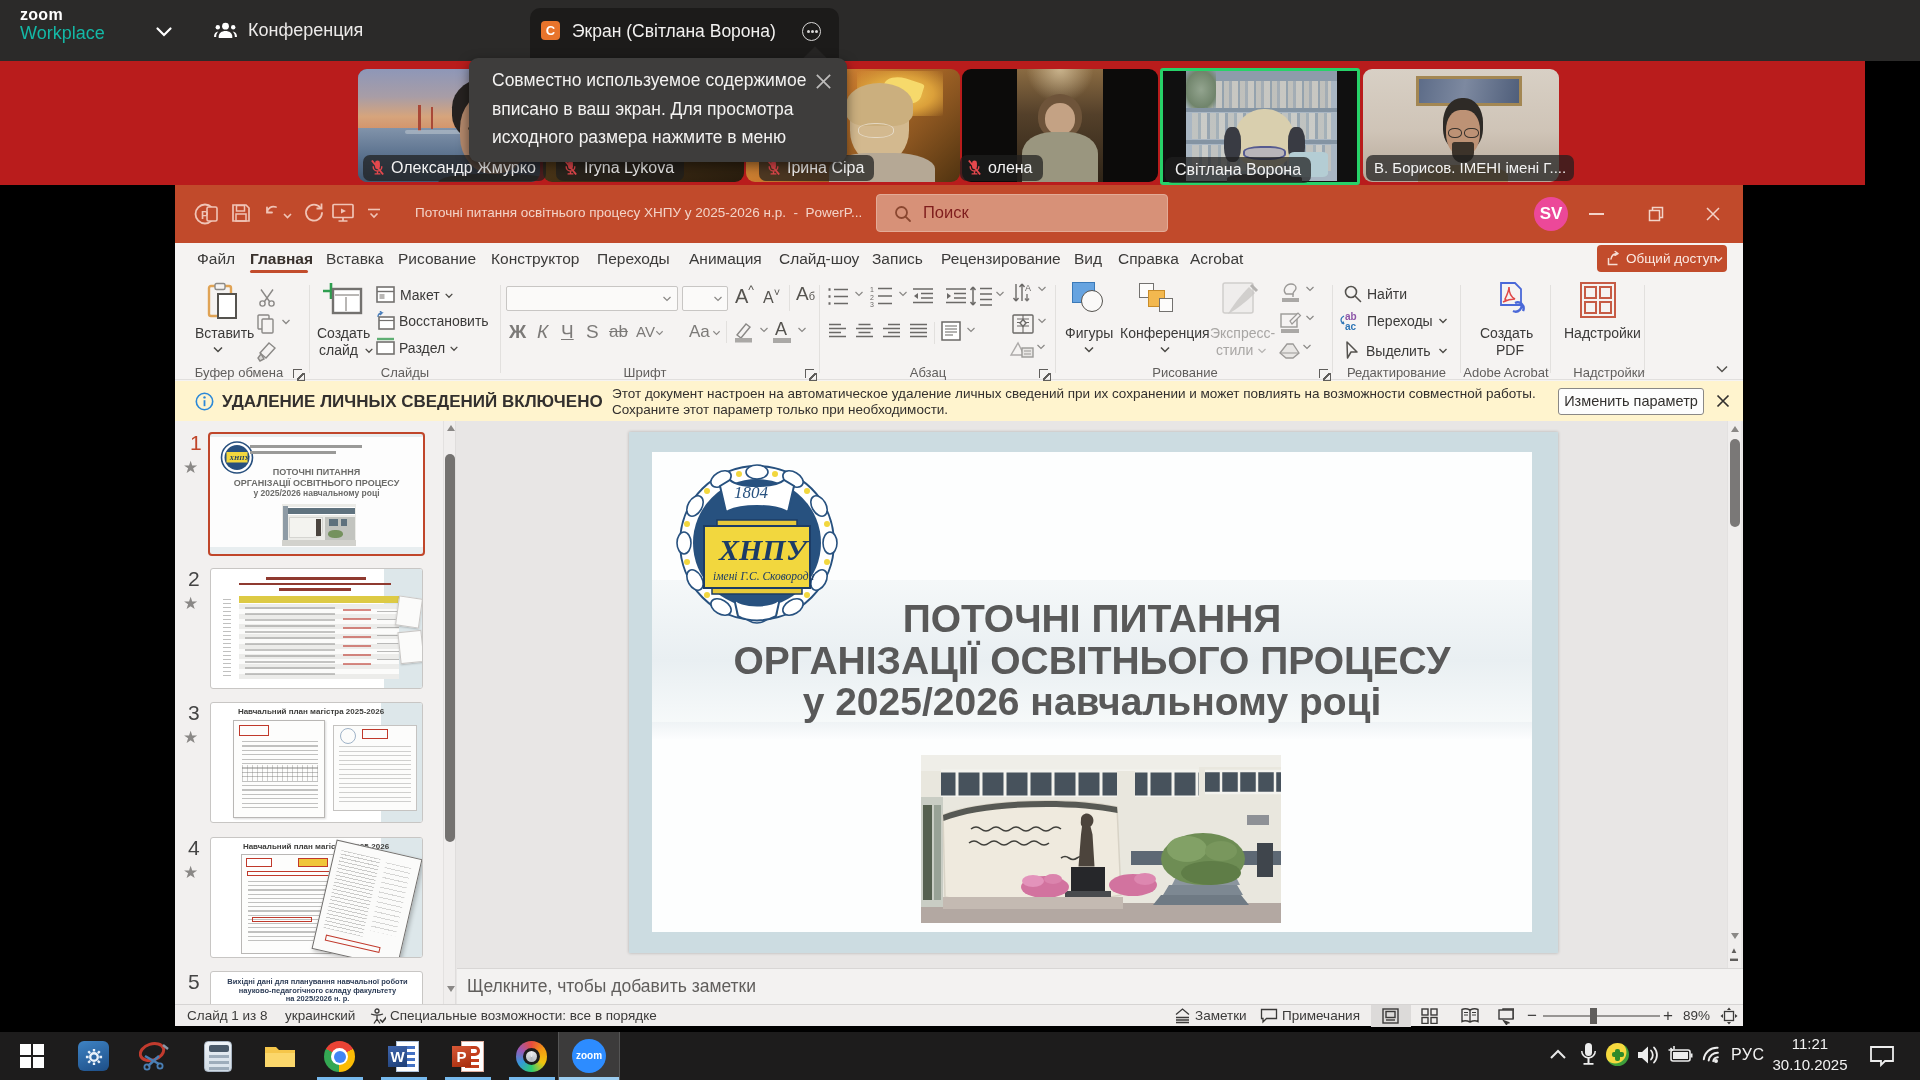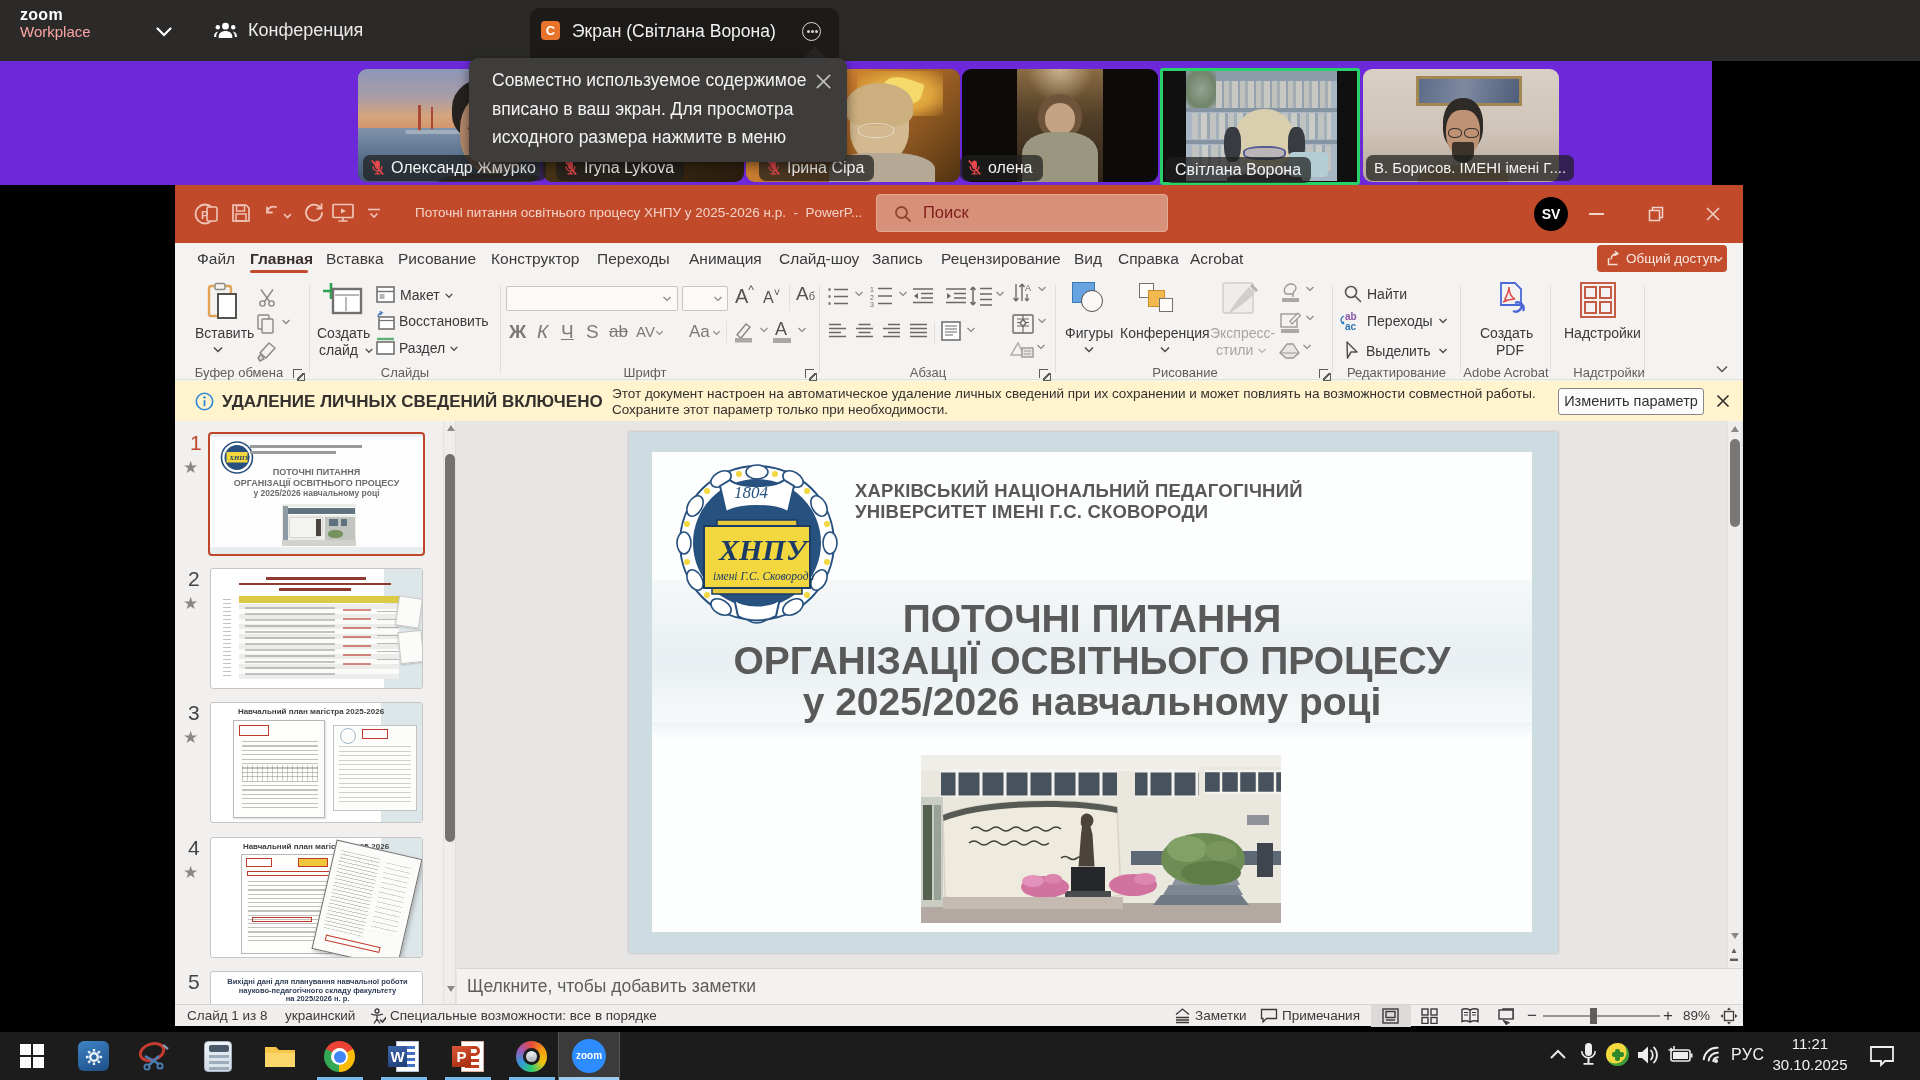--- a/index.html
+++ b/index.html
@@ -15,21 +15,21 @@
   .launcher:before { content:""; position:absolute; left:0; top:0; width:8px; height:8px; border-left:1.5px solid #605e5c; border-top:1.5px solid #605e5c; }
   .launcher:after { content:""; position:absolute; left:4px; top:4px; width:7px; height:7px; border-right:1.5px solid #605e5c; border-bottom:1.5px solid #605e5c; background:linear-gradient(135deg,transparent 40%,#605e5c 40%,#605e5c 60%,transparent 60%); }
   .vdiv { position:absolute; top:8px; width:1px; height:88px; background:#e2e0de; }
 </style>
 </head>
 <body>
 <div class="abs" style="left:0;top:0;width:1920px;height:1080px;background:#000;">
 
   <div class="abs" id="zoombar" style="left:0;top:0;width:1920px;height:61px;background:#2b2a29;">
     <div class="abs" style="left:20px;top:6px;color:#fff;font-size:16px;font-weight:bold;letter-spacing:.3px;">zoom</div>
-    <div class="abs" style="left:20px;top:23px;color:#fca5a5;font-size:15px;">Workplace</div>
+    <div class="abs" style="left:20px;top:23px;color:#14b8a6;font-size:18px;">Workplace</div>
     <svg class="abs" style="left:155px;top:26px;" width="18" height="12" viewBox="0 0 18 12">
         <path d="M2.5 2.5 L9 9 L15.5 2.5" stroke="#fff" stroke-width="2.2" fill="none" stroke-linecap="round"></path>
       </svg>
     <svg class="abs" style="left:213px;top:19px;" width="25" height="24" viewBox="0 0 24 24" fill="#fff">
       <circle cx="12" cy="7.2" r="3.4"></circle>
         <path d="M5.2 17.5c0-3.4 3-5.5 6.8-5.5s6.8 2.1 6.8 5.5v1.4H5.2z"></path>
       <circle cx="4.3" cy="8.2" r="2.2"></circle>
         <path d="M.6 16.8c.3-2.5 1.9-4 4.3-4.2-1.4 1.3-2.2 2.9-2.2 4.5v1H.6z"></path>
       <circle cx="19.7" cy="8.2" r="2.2"></circle>
         <path d="M23.4 16.8c-.3-2.5-1.9-4-4.3-4.2 1.4 1.3 2.2 2.9 2.2 4.5v1h2.1z"></path>
@@ -37,21 +37,21 @@
     <div class="abs" style="left:248px;top:20px;color:#eceae9;font-size:18px;">Конференция</div>
     <div class="abs" style="left:530px;top:8px;width:309px;height:53px;background:#1c1b1a;border-radius:10px 10px 0 0;"></div>
     <div class="abs" style="left:541px;top:21px;width:19px;height:19px;background:#e8742c;border-radius:4px;color:#fff;font-size:13px;font-weight:bold;text-align:center;line-height:19px;">C</div>
     <div class="abs" style="left:572px;top:21px;color:#f2f1f0;font-size:17.5px;">Экран (Світлана Ворона)</div>
     <div class="abs" style="left:802px;top:22px;width:19px;height:19px;border:1.5px solid #d8d7d6;border-radius:50%;"></div>
     <div class="abs" style="left:807px;top:30px;width:3px;height:3px;background:#d8d7d6;border-radius:50%;"></div>
     <div class="abs" style="left:811px;top:30px;width:3px;height:3px;background:#d8d7d6;border-radius:50%;"></div>
     <div class="abs" style="left:815px;top:30px;width:3px;height:3px;background:#d8d7d6;border-radius:50%;"></div>
   </div>
 
-  <div class="abs" id="strip" style="left:0;top:61px;width:1712px;height:124px;background:#6d28d9;">
+  <div class="abs" id="strip" style="left:0;top:61px;width:1865px;height:124px;background:#b91c1c;">
 
     <div class="abs" style="left:358px;top:8px;width:182px;height:113px;border-radius:9px;overflow:hidden;background:#4a5a74;">
       <div class="abs" style="left:0;top:0;width:100%;height:58%;background:linear-gradient(180deg,#8e97b8 0%,#a89da6 42%,#d6a47c 72%,#d18d64 100%);"></div>
       <div class="abs" style="left:0;top:52%;width:60%;height:48%;background:linear-gradient(180deg,#8193aa,#586f8c 55%,#41566e);"></div>
       <div class="abs" style="left:33%;top:32%;width:3px;height:26px;background:#a94837;"></div>
       <div class="abs" style="left:40%;top:34%;width:2px;height:22px;background:#a94837;"></div>
       <div class="abs" style="left:26%;top:54%;width:34%;height:4px;background:#b3bfc9;opacity:.65;border-radius:2px;"></div>
       <div class="abs" style="left:46%;top:6%;width:58%;height:104%;">
         <div class="abs" style="left:10%;top:0%;width:82%;height:58%;background:#262220;border-radius:46% 46% 42% 42%;"></div>
         <div class="abs" style="left:17%;top:14%;width:66%;height:70%;background:#b4896c;border-radius:44% 44% 46% 46%;"></div>
@@ -179,21 +179,21 @@
           <path d="M4.5 7.5 L8 11 L11.5 7.5" fill="none" stroke="#f0c4b6" stroke-width="1.6"></path>
         </svg>
       <div class="abs" style="left:240px;top:20px;color:#f3d3c8;font-size:13.5px;">Поточні питання освітнього процесу ХНПУ у 2025-2026 н.р.&nbsp;&nbsp;-&nbsp;&nbsp;PowerP...</div>
       <div class="abs" style="left:701px;top:9px;width:292px;height:38px;background:#d79178;border:1px solid #e3ab97;border-radius:4px;">
         <svg class="abs" style="left:17px;top:10px;" width="18" height="18" viewBox="0 0 18 18">
             <circle cx="7.5" cy="7.5" r="5.5" fill="none" stroke="#8a4730" stroke-width="1.8"></circle>
             <path d="M11.8 11.8 L16 16" stroke="#8a4730" stroke-width="1.8" stroke-linecap="round"></path>
           </svg>
         <div class="abs" style="left:46px;top:8px;color:#7f1d1d;font-size:16.5px;">Поиск</div>
       </div>
-      <div class="abs" style="left:1359px;top:12px;width:34px;height:34px;border-radius:50%;background:#000000;color:#fff;font-size:14px;font-weight:bold;text-align:center;line-height:34px;">SV</div>
+      <div class="abs" style="left:1359px;top:12px;width:34px;height:34px;border-radius:50%;background:#ec4899;color:#fff;font-size:17px;font-weight:bold;text-align:center;line-height:34px;">SV</div>
       <div class="abs" style="left:1414px;top:28px;width:15px;height:1.8px;background:#f3d3c8;"></div>
       <svg class="abs" style="left:1473px;top:21px;" width="16" height="16" viewBox="0 0 16 16">
           <rect x="1.5" y="4.5" width="10" height="10" fill="none" stroke="#f3d3c8" stroke-width="1.5"></rect>
           <path d="M4.5 4.5 v-3 h10 v10 h-3" fill="none" stroke="#f3d3c8" stroke-width="1.5"></path>
         </svg>
       <svg class="abs" style="left:1530px;top:21px;" width="16" height="16" viewBox="0 0 16 16">
           <path d="M2 2 L14 14 M14 2 L2 14" stroke="#f3d3c8" stroke-width="1.5"></path>
         </svg>
     </div>
     <div class="abs" id="menubar" style="left:0;top:58px;width:1568px;height:34px;background:#f5f3f2;">
@@ -655,21 +655,20 @@
               </g>
               <path d="M48 28 l10-6 c8 8 46 8 54 0 l10 6 -6 26 c-14-8 -48-8 -62 0z" fill="#fff" stroke="#27517f" stroke-width="2"></path>
               <text x="62" y="40" font-size="17" font-style="italic" font-family="Liberation Serif" fill="#27517f">1804</text>
               <path d="M45 62 h80 v8 h-80z M40 130 h90 v6 h-90z" fill="#e7c93a" stroke="#1c3c66" stroke-width="1.5"></path>
               <rect x="32" y="68" width="106" height="62" fill="#f2d73e" stroke="#1c3c66" stroke-width="2"></rect>
               <text x="47" y="102" font-size="30" font-style="italic" font-weight="bold" font-family="Liberation Serif" fill="#1c3c66">ХНПУ</text>
               <text x="41" y="122" font-size="11.5" font-style="italic" font-family="Liberation Serif" fill="#1c3c66">імені Г.С. Сковороди</text>
               <path d="M62 140 c4 10 42 10 46 0 l-4 18 c-10 6 -28 6 -38 0z" fill="#fff" stroke="#27517f" stroke-width="2"></path>
             </svg>
 
-            <div class="abs" style="left:203px;top:28px;font-size:18.5px;font-weight:bold;color:#58585a;line-height:21px;letter-spacing:.2px;">ХАРКІВСЬКИЙ НАЦІОНАЛЬНИЙ ПЕДАГОГІЧНИЙ<br>УНІВЕРСИТЕТ ІМЕНІ Г.С. СКОВОРОДИ</div>
 
             <div class="abs" style="left:0;top:146px;width:880px;text-align:center;font-size:39px;font-weight:bold;color:#595959;line-height:41.5px;">ПОТОЧНІ ПИТАННЯ<br>ОРГАНІЗАЦІЇ ОСВІТНЬОГО ПРОЦЕСУ<br>у 2025/2026 навчальному році</div>
 
             <svg class="abs" style="left:269px;top:303px;" width="360" height="168" viewBox="0 0 360 168">
               <rect x="0" y="0" width="360" height="168" fill="#e9e7de"></rect>
               <rect x="0" y="148" width="360" height="20" fill="#b3a8a2"></rect>
               <rect x="0" y="0" width="360" height="16" fill="#efeee8"></rect>
               <g fill="#47525c">
                   <rect x="20" y="16" width="340" height="26"></rect>
                 </g>

